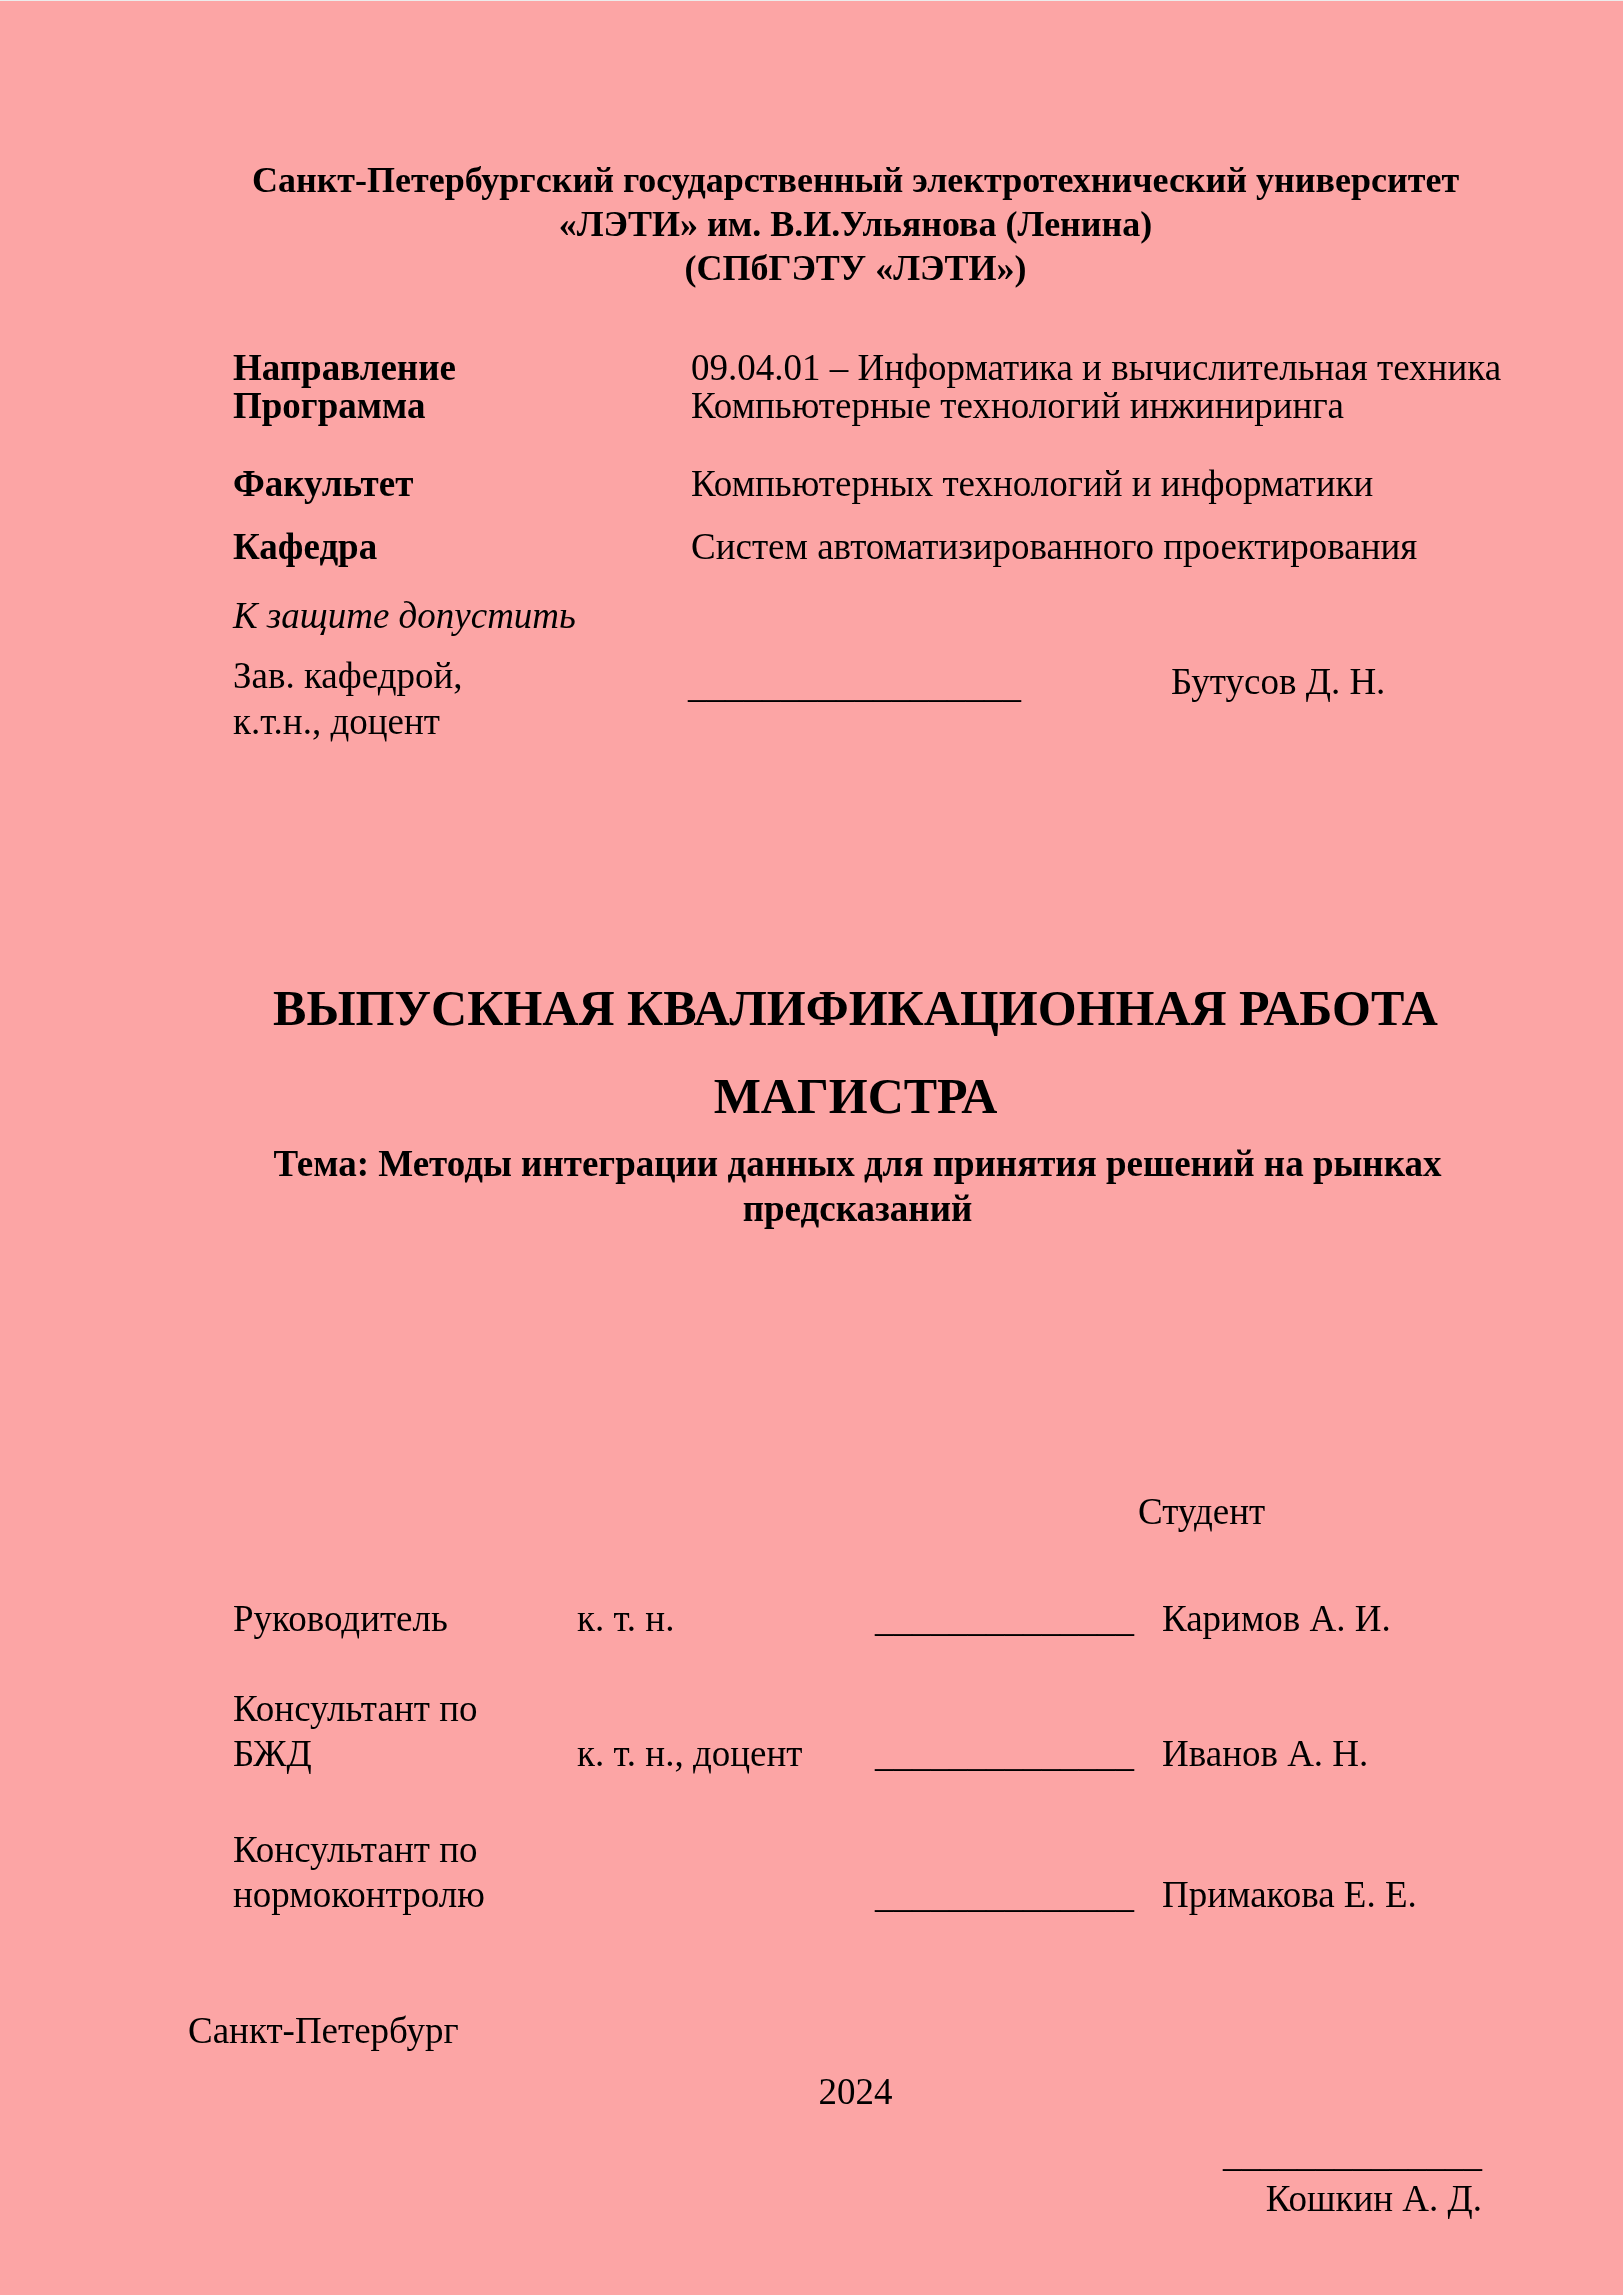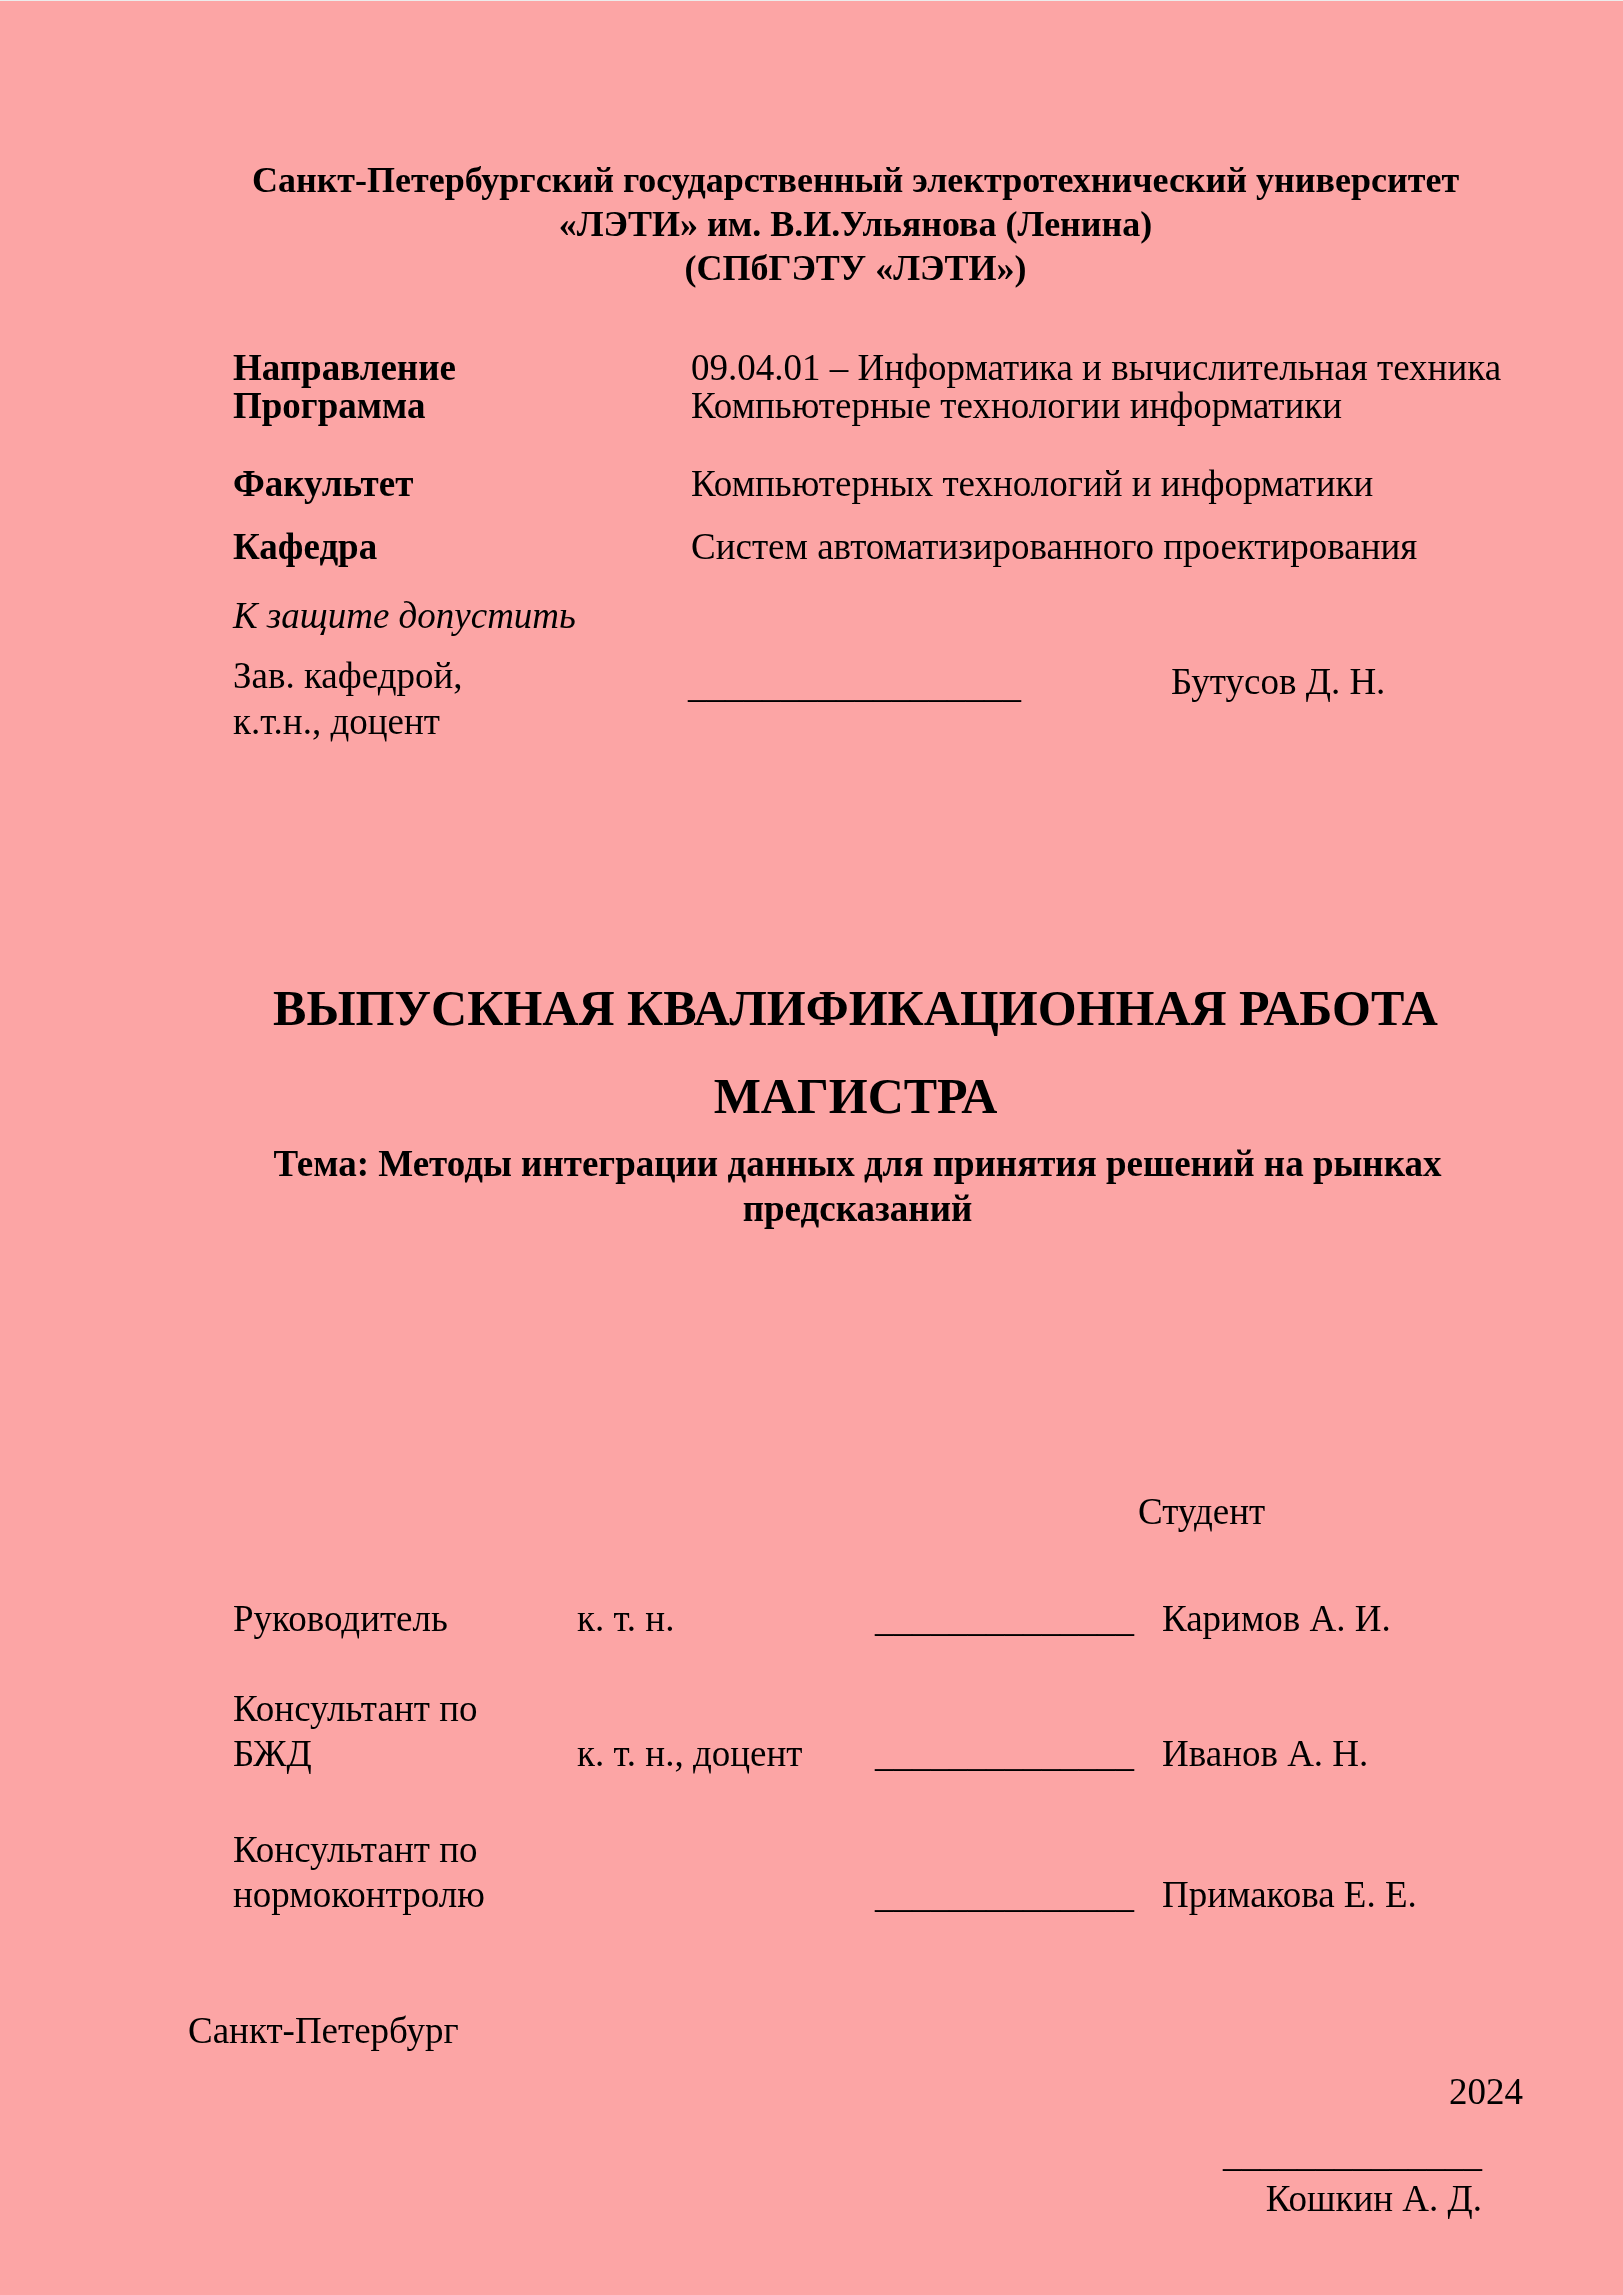--- a/index.html
+++ b/index.html
@@ -135,41 +135,41 @@
   .footer-city {
     top: 2007px;
     left: 188px;
     width: 1335px;
     text-align: left;
   }
   .footer-year {
     top: 2068px;
     left: 188px;
     width: 1335px;
-    text-align: right;
+    text-align: center;
   }
 </style>
 </head>
 <body>
 
 <div class="page">
 
   <div class="abs doc-header">
     <div>Санкт-Петербургский государственный электротехнический университет</div>
     <div>«ЛЭТИ» им. В.И.Ульянова (Ленина)</div>
     <div>(СПбГЭТУ «ЛЭТИ»)</div>
   </div>
 
   <div class="abs info-row info-row-1">
     <div class="info-label">Направление</div>
     <div class="info-value">09.04.01 – Информатика и вычислительная техника</div>
   </div>
   <div class="abs info-row info-row-2">
     <div class="info-label">Программа</div>
-    <div class="info-value">Компьютерные технологии информатики</div>
+    <div class="info-value">Компьютерные технологий инжиниринга</div>
   </div>
   <div class="abs info-row info-row-3">
     <div class="info-label">Факультет</div>
     <div class="info-value">Компьютерных технологий и информатики</div>
   </div>
   <div class="abs info-row info-row-4">
     <div class="info-label">Кафедра</div>
     <div class="info-value">Систем автоматизированного проектирования</div>
   </div>
 

